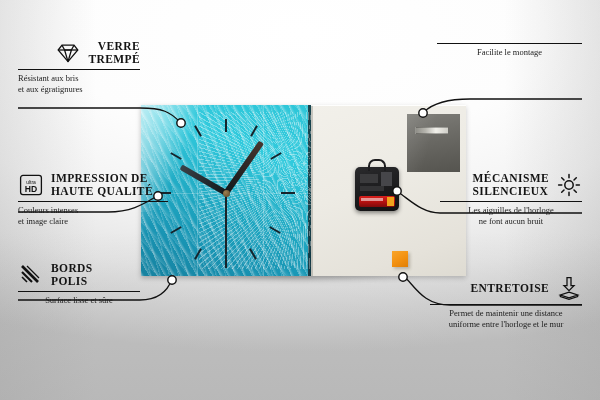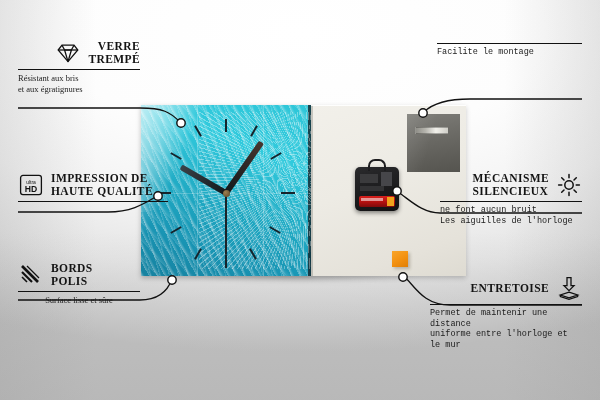--- a/index.html
+++ b/index.html
@@ -137,21 +137,21 @@
     font-family:"Liberation Serif", serif;
     font-weight:700; font-size:11.5px; line-height:13px;
     letter-spacing:.4px; text-transform:uppercase;
   }
   .callout.left .title{ text-align:right; }
   .callout .rule{ height:1px; background:#111; margin-top:3px; }
   .callout .sub{
     font-family:"Liberation Serif", serif;
     font-size:8.5px; line-height:10.5px; color:#1b1b1b; margin-top:3px;
   }
-  .callout.right .sub{ text-align:left;font-family:Liberation Mono, monospace; }
+  .callout.right .sub{ text-align:center; }
   .ico{ width:26px; height:26px; flex:0 0 26px; }
   .ico svg{ display:block; width:26px; height:26px; }
 
   #connectors{ position:absolute; left:0; top:0; width:600px; height:400px; pointer-events:none; }
 </style>
 </head>
 <body>
 
 <div id="stage">
 
@@ -265,20 +265,24 @@
           <text x="13" y="11.6" font-family="Liberation Sans, sans-serif" font-size="5" text-anchor="middle" fill="#111">ultra</text>
           <text x="13" y="20" font-family="Liberation Sans, sans-serif" font-size="8.6" font-weight="bold" text-anchor="middle" fill="#111">HD</text>
         </svg>
       </span>
       <span class="title" style="text-align:left">
         <span style="display:block">IMPRESSION DE</span>
         <span style="display:block">HAUTE QUALITÉ</span>
       </span>
     </div>
     <div class="rule" style="width:150px"></div>
+    <div class="sub" style="text-align:left">
+      <span style="display:block">Couleurs intenses</span>
+      <span style="display:block">et image claire</span>
+    </div>
   </div>
 
   <div class="callout left" style="left:18px; top:262px; width:122px;">
     <div class="head" style="justify-content:flex-start">
       <span class="ico">
         <svg viewBox="0 0 26 26">
             <g stroke="#111" fill="none">
           <path d="M4 4 L20 20" stroke-width="2.6"></path>
           <path d="M4 10 L14 20" stroke-width="2.1"></path>
           <path d="M4 15 L9 20" stroke-width="1.6"></path>
@@ -315,22 +319,22 @@
             <g fill="none" stroke="#111" stroke-width="1.5">
           <circle cx="13" cy="13" r="4.2"></circle>
           <path d="M13 2.6 v3.2 M13 20.2 v3.2 M2.6 13 h3.2 M20.2 13 h3.2
                    M5.7 5.7 l2.3 2.3 M18 18 l2.3 2.3 M20.3 5.7 l-2.3 2.3 M8 18 l-2.3 2.3" stroke-linecap="round"></path>
         </g>
           </svg>
       </span>
     </div>
     <div class="rule" style="width:142px"></div>
     <div class="sub">
+      <span style="display:block">Les aiguilles de l'horloge</span>
       <span style="display:block">ne font aucun bruit</span>
-      <span style="display:block">Les aiguilles de l'horloge</span>
     </div>
   </div>
 
   <div class="callout right" style="left:430px; top:275px; width:152px;">
     <div class="head" style="justify-content:flex-end">
       <span class="title" style="text-align:right">
         <span style="display:block">ENTRETOISE</span>
       </span>
       <span class="ico">
         <svg viewBox="0 0 26 26">

